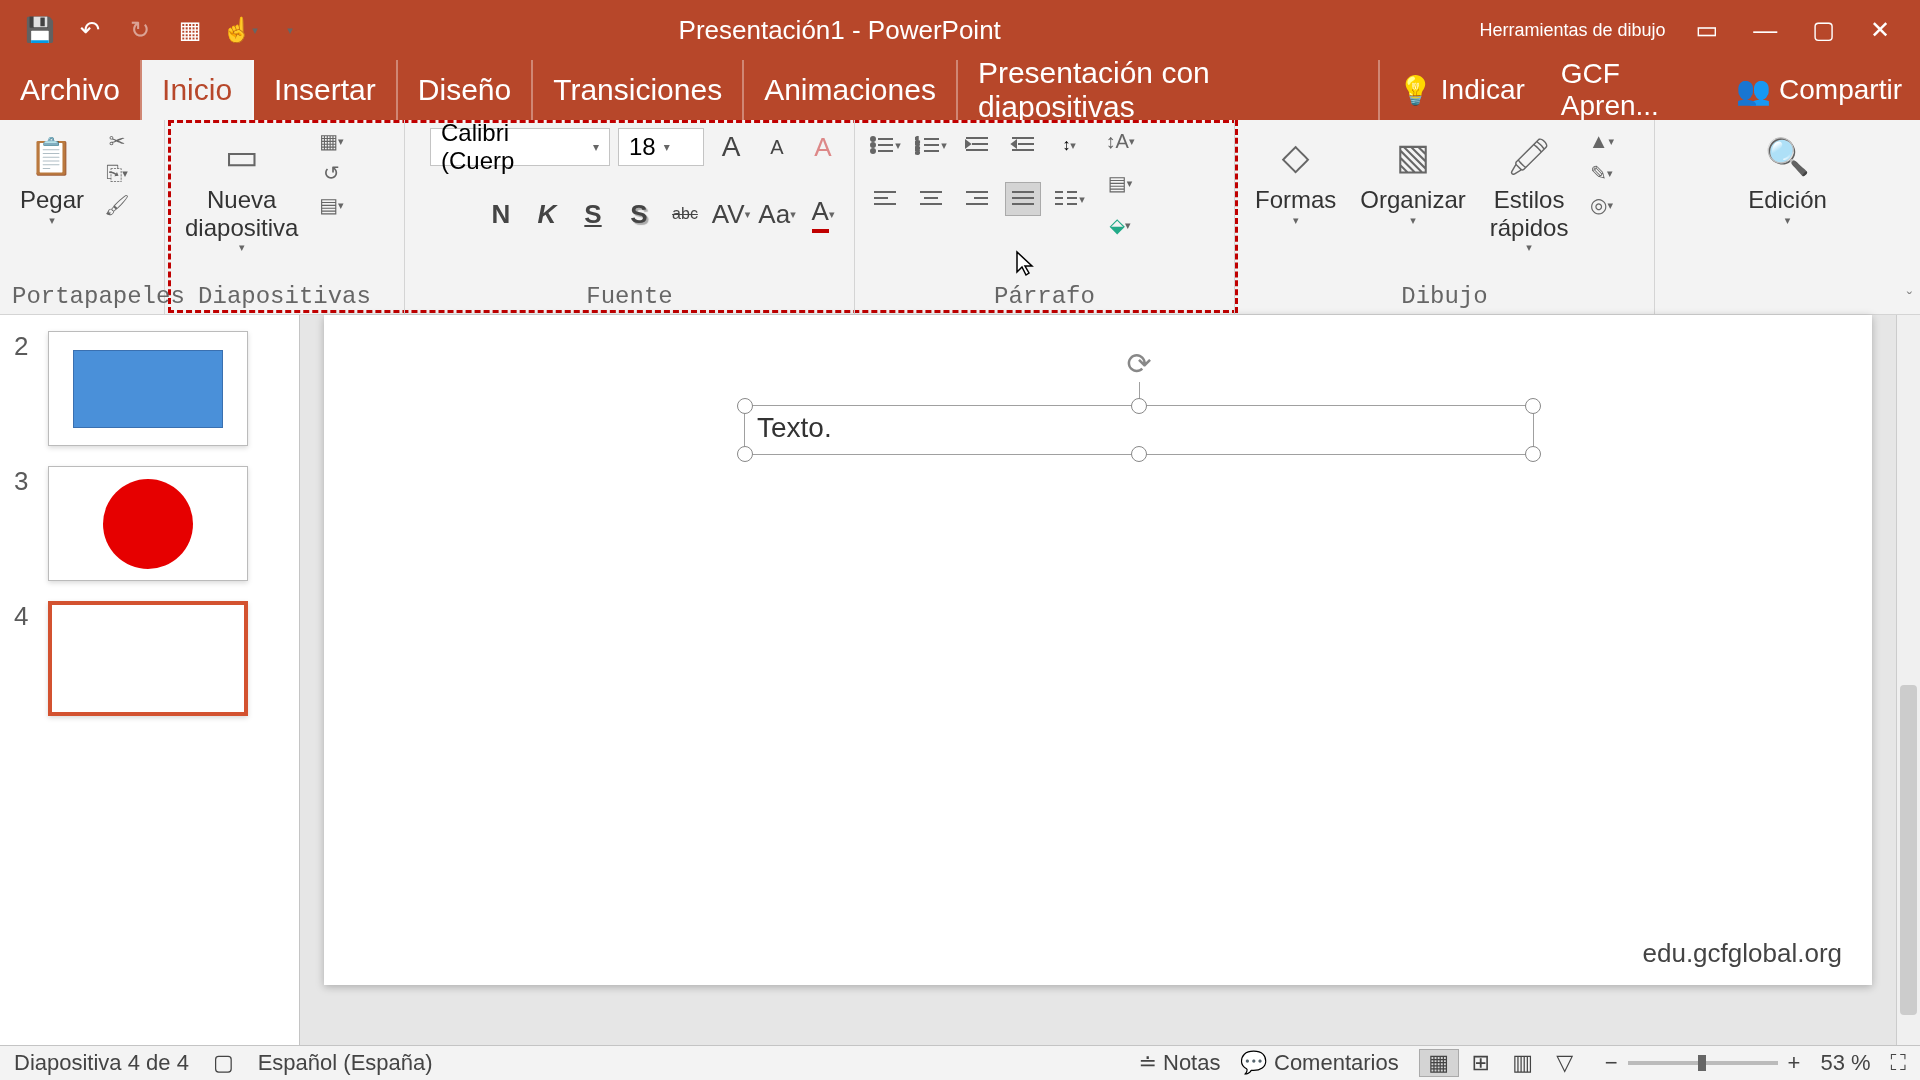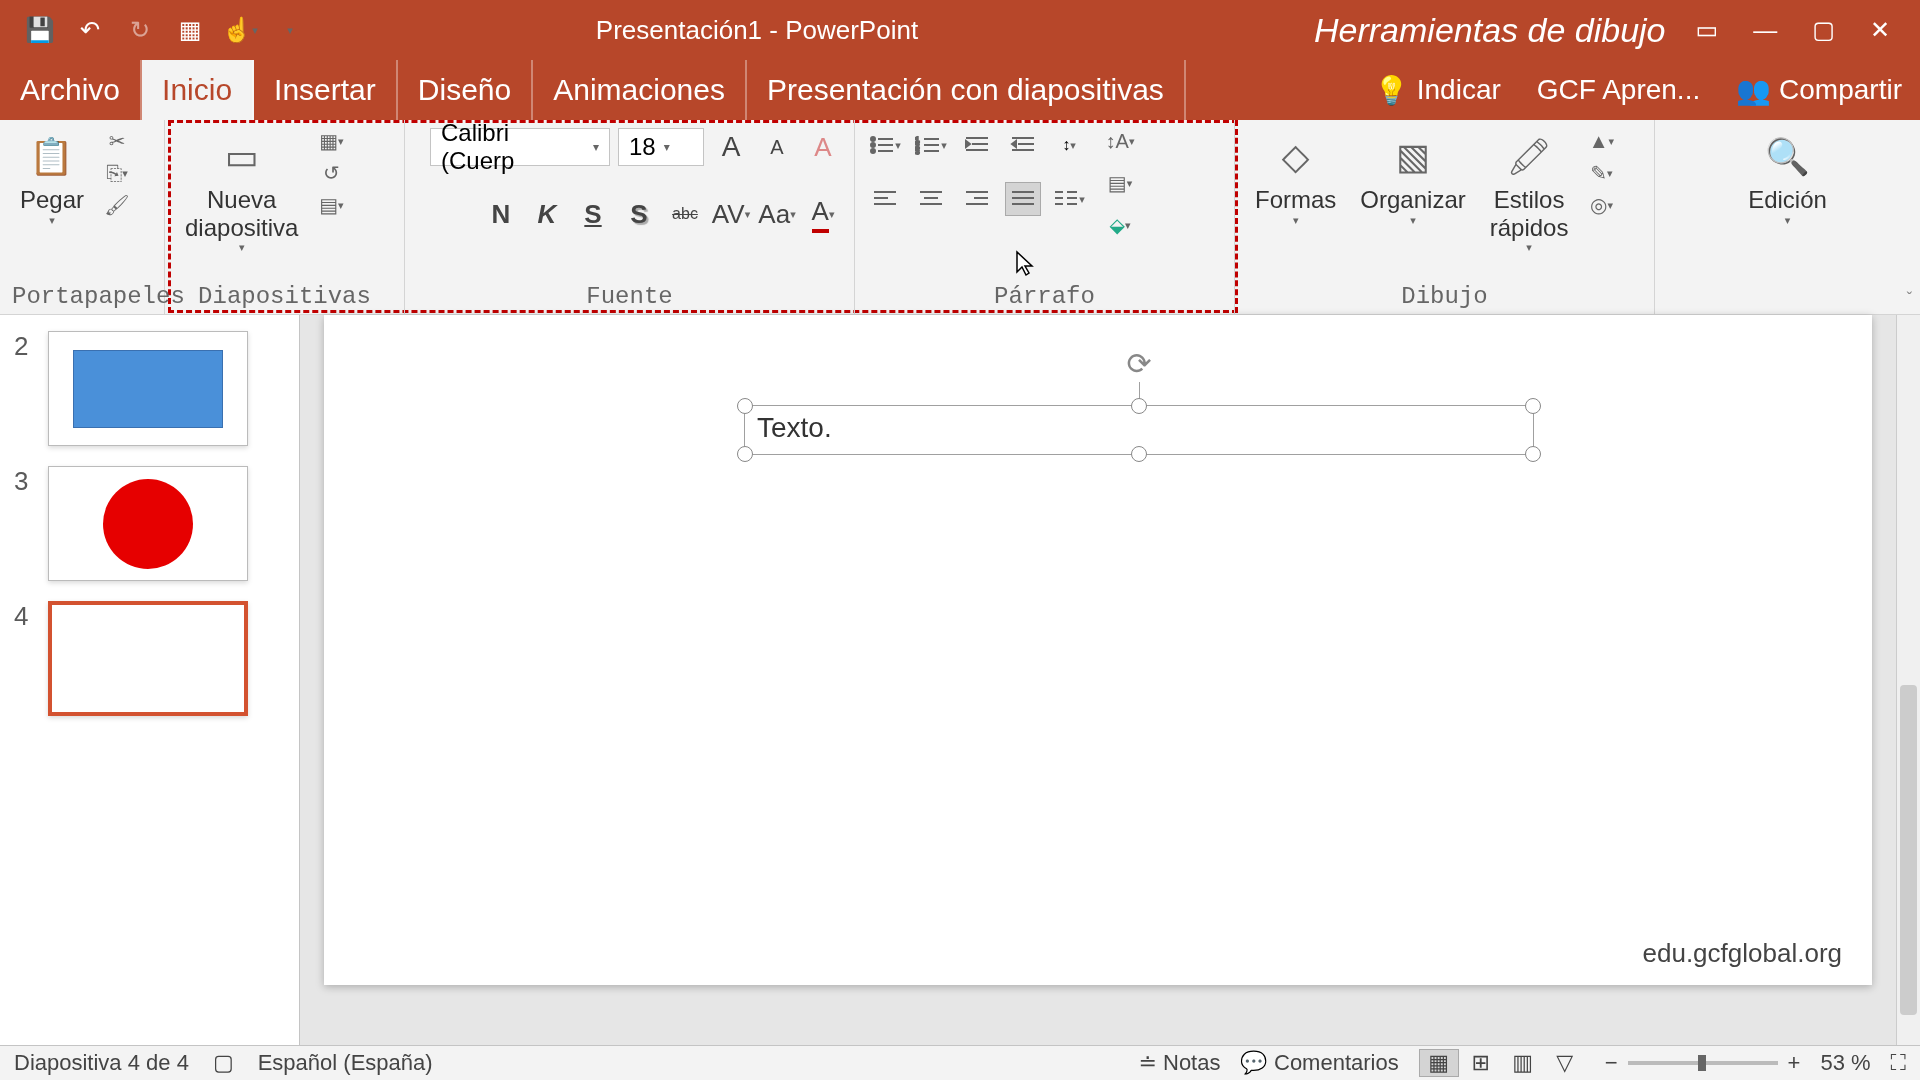--- a/index.html
+++ b/index.html
@@ -3,21 +3,21 @@
 <meta charset="utf-8">
 <style>
 * { margin: 0; padding: 0; box-sizing: border-box; font-family: "Segoe UI", Arial, sans-serif; }
 body { width: 1920px; height: 1080px; background: #fff; overflow: hidden; }
 
 
 .title-bar { height: 60px; background: #b7472a; display: flex; align-items: center; color: #fff; }
 .qat { display: flex; align-items: center; gap: 20px; padding: 0 25px; }
 .qat-icon { width: 30px; height: 30px; display: flex; align-items: center; justify-content: center; color: #fff; font-size: 24px; }
 .title-center { flex: 1; text-align: center; font-size: 26px; font-weight: 400; }
-.title-right { padding: 0 30px 0 130px; font-size: 34px; font-style: italic; }
+.title-right { padding: 0 30px 0 130px; font-size: 18px; }
 .win-controls { display: flex; gap: 35px; padding-right: 30px; }
 .win-btn { font-size: 24px; color: #fff; }
 
 
 .tab-strip { height: 60px; background: #b7472a; display: flex; align-items: stretch; }
 .tab { padding: 0 20px; font-size: 30px; color: #fff; display: flex; align-items: center; border-right: 2px solid rgba(255,255,255,.35); cursor: pointer; }
 .tab:last-child { border-right: none; }
 .tab.active { background: #f3f3f3; color: #b7472a; }
 .tab-right { margin-left: auto; display: flex; align-items: center; }
 .tab-btn { padding: 0 18px; font-size: 28px; color: #fff; display: flex; align-items: center; gap: 8px; }
@@ -114,20 +114,21 @@
     <div class="win-btn">▢</div>
     <div class="win-btn">✕</div>
   </div>
 </div>
 
 <div class="tab-strip">
   <div class="tab">Archivo</div>
   <div class="tab active">Inicio</div>
   <div class="tab">Insertar</div>
   <div class="tab">Diseño</div>
+  <div class="tab">Transiciones</div>
   <div class="tab">Animaciones</div>
   <div class="tab">Presentación con diapositivas</div>
   <div class="tab-right">
     <div class="tab-btn">💡 <span>Indicar</span></div>
     <div class="tab-btn">GCF Apren...</div>
     <div class="tab-btn">👥 <span>Compartir</span></div>
   </div>
 </div>
 
 <div class="ribbon">

